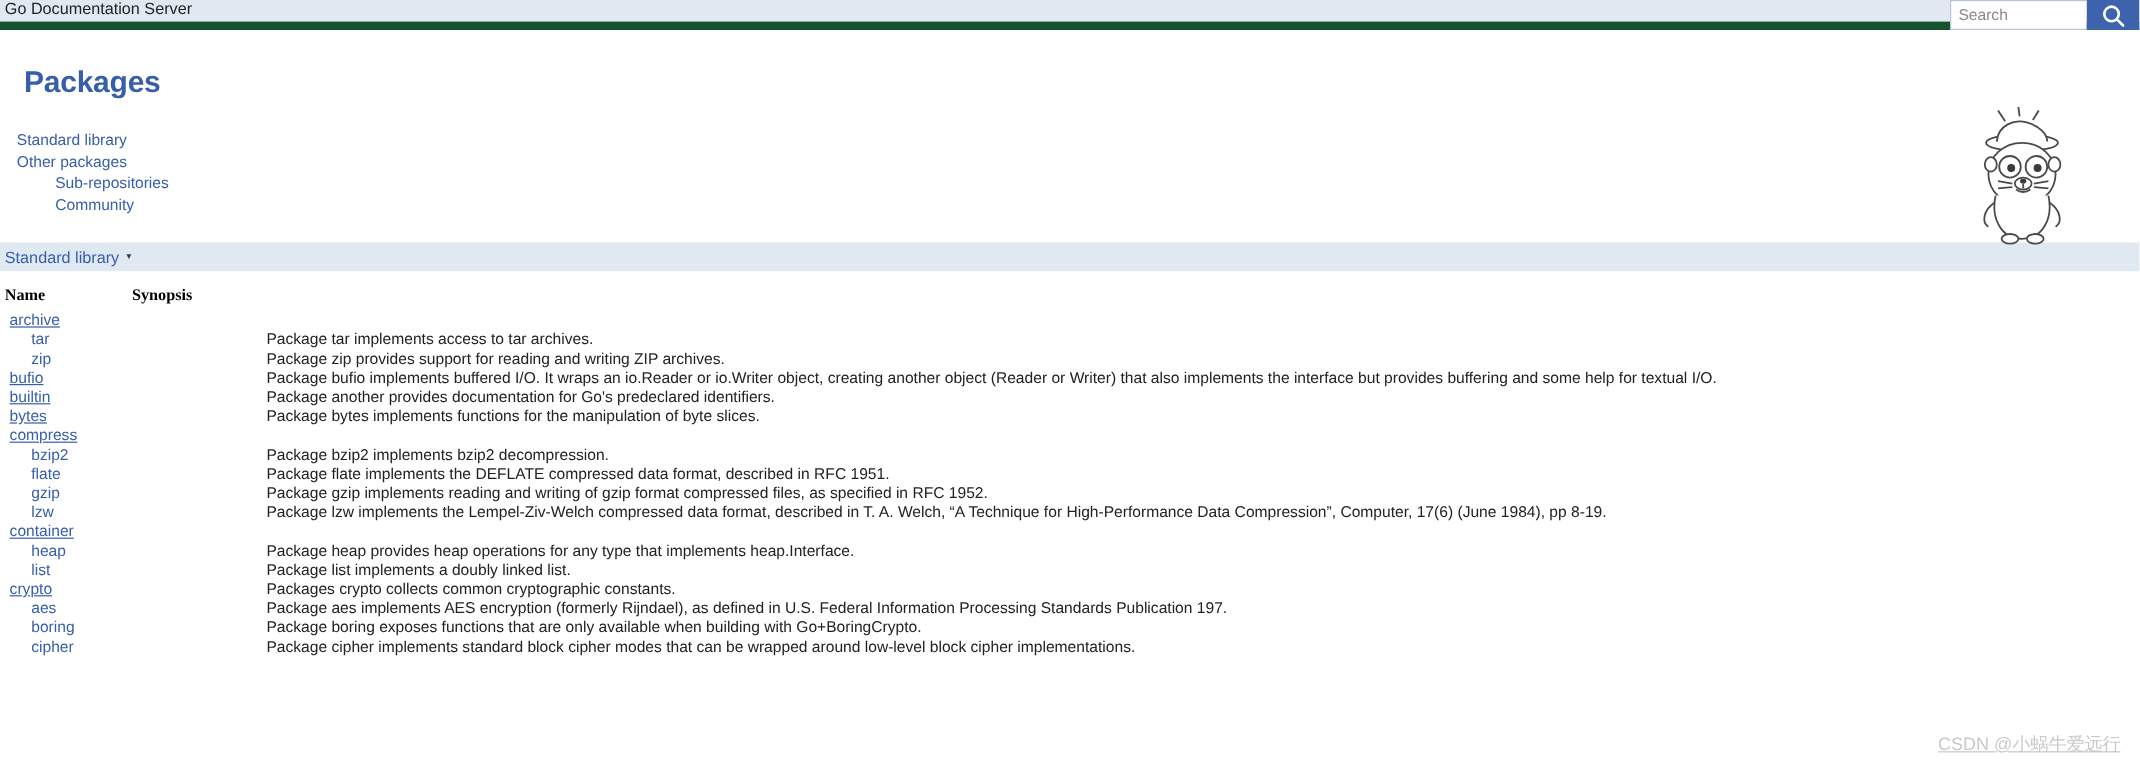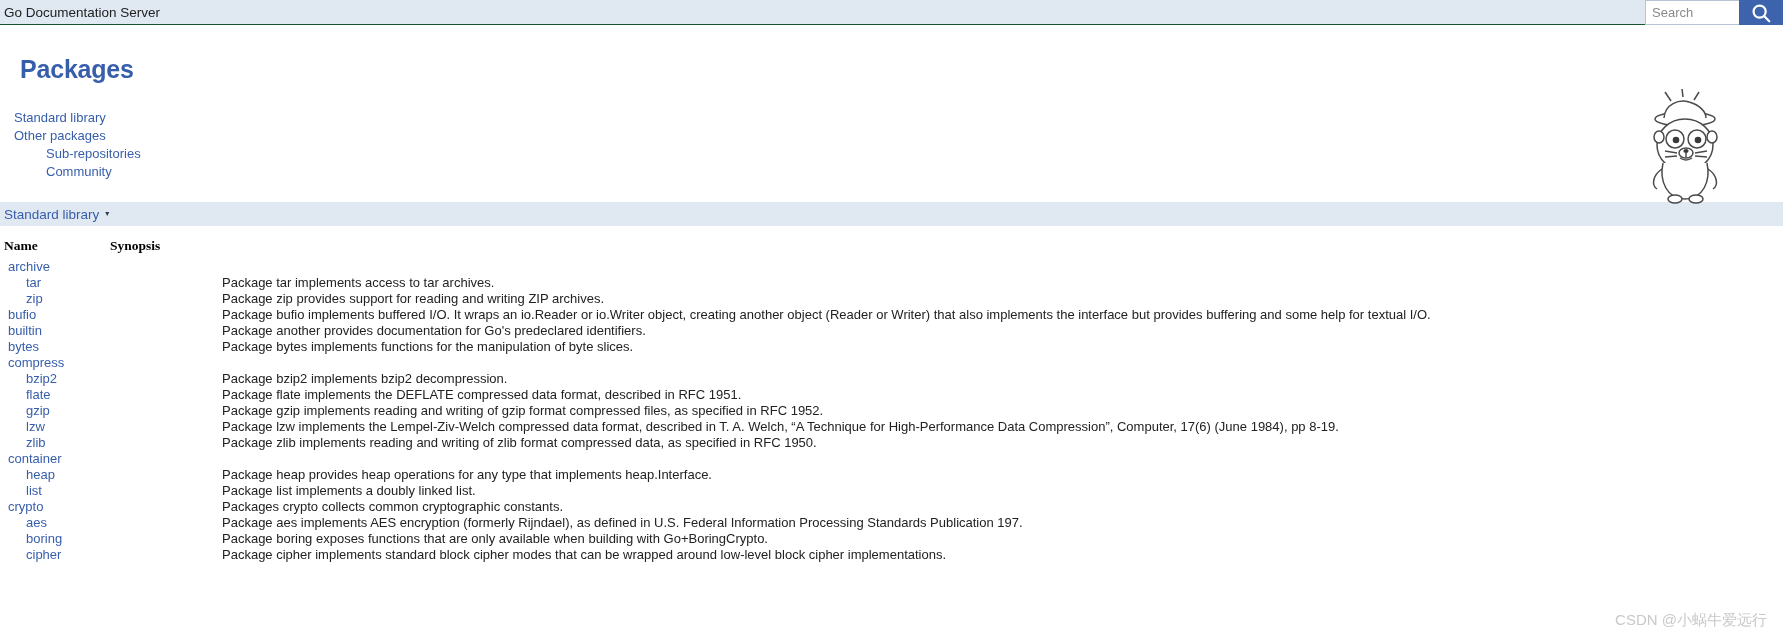--- a/index.html
+++ b/index.html
@@ -15,41 +15,41 @@
     height: 636px;
     overflow: hidden;
     background: #ffffff;
   }
 
   
   .topbar {
     position: relative;
     height: 25px;
     background: #e0e8f2;
-    border-bottom: 1px solid #14532d;
+    border-bottom: 7px solid #14532d;
     display: flex;
-    align-items: center;
+    align-items: flex-start;
   }
   .topbar-title {
     font-size: 13.5px;
     color: #222222;
     padding-left: 4px;
     letter-spacing: 0px;
     white-space: nowrap;
   }
   .search-wrap {
     position: absolute;
     right: 0px;
     top: 0px;
     height: 25px;
     display: flex;
     align-items: stretch;
   }
   .search-input {
-    width: 94px;
+    width: 114px;
     height: 25px;
     border: 1px solid #b7c4d4;
     border-right: none;
     background: #ffffff;
     font-family: "Liberation Sans", sans-serif;
     font-size: 13px;
     color: #222;
     padding: 0 6px;
     outline: none;
     border-radius: 0;
@@ -154,32 +154,33 @@
   }
   .col-name { width: 110px; padding-left: 4px !important; }
   .col-syn  { padding-left: 0 !important; }
   .pkg-table th.col-name { padding-left: 4px; }
   .pkg-table th.col-syn { padding-left: 112px; }
   .pkg-table td.col-syn { padding-left: 112px !important; }
   .pkg-link {
     color: #375eab;
     text-decoration: none;
   }
-  .ind0 { padding-left: 4px; }
+  .ind0 { padding-left: 4px; text-decoration: underline; }
   .ind1 { padding-left: 22px; }
 
   
   .watermark {
     position: absolute;
     right: 16px;
     bottom: 6px;
     font-size: 15px;
     color: #c9c9c9;
     white-space: nowrap;
     pointer-events: none;
+    text-decoration: underline;
   }
 </style>
 </head>
 <body>
 
 <div class="page">
 
   <div class="topbar">
     <div class="topbar-title">Go Documentation Server</div>
 
@@ -307,24 +308,20 @@
         </tr>
         <tr>
           <td class="col-name"><a class="pkg-link ind1" href="#">gzip</a></td>
           <td class="col-syn">Package gzip implements reading and writing of gzip format compressed files, as specified in RFC 1952.</td>
         </tr>
         <tr>
           <td class="col-name"><a class="pkg-link ind1" href="#">lzw</a></td>
           <td class="col-syn">Package lzw implements the Lempel-Ziv-Welch compressed data format, described in T. A. Welch, “A Technique for High-Performance Data Compression”, Computer, 17(6) (June 1984), pp 8-19.</td>
         </tr>
         <tr>
-          <td class="col-name"><a class="pkg-link ind1" href="#">zlib</a></td>
-          <td class="col-syn">Package zlib implements reading and writing of zlib format compressed data, as specified in RFC 1950.</td>
-        </tr>
-        <tr>
           <td class="col-name"><a class="pkg-link ind0" href="#">container</a></td>
           <td class="col-syn"></td>
         </tr>
         <tr>
           <td class="col-name"><a class="pkg-link ind1" href="#">heap</a></td>
           <td class="col-syn">Package heap provides heap operations for any type that implements heap.Interface.</td>
         </tr>
         <tr>
           <td class="col-name"><a class="pkg-link ind1" href="#">list</a></td>
           <td class="col-syn">Package list implements a doubly linked list.</td>

